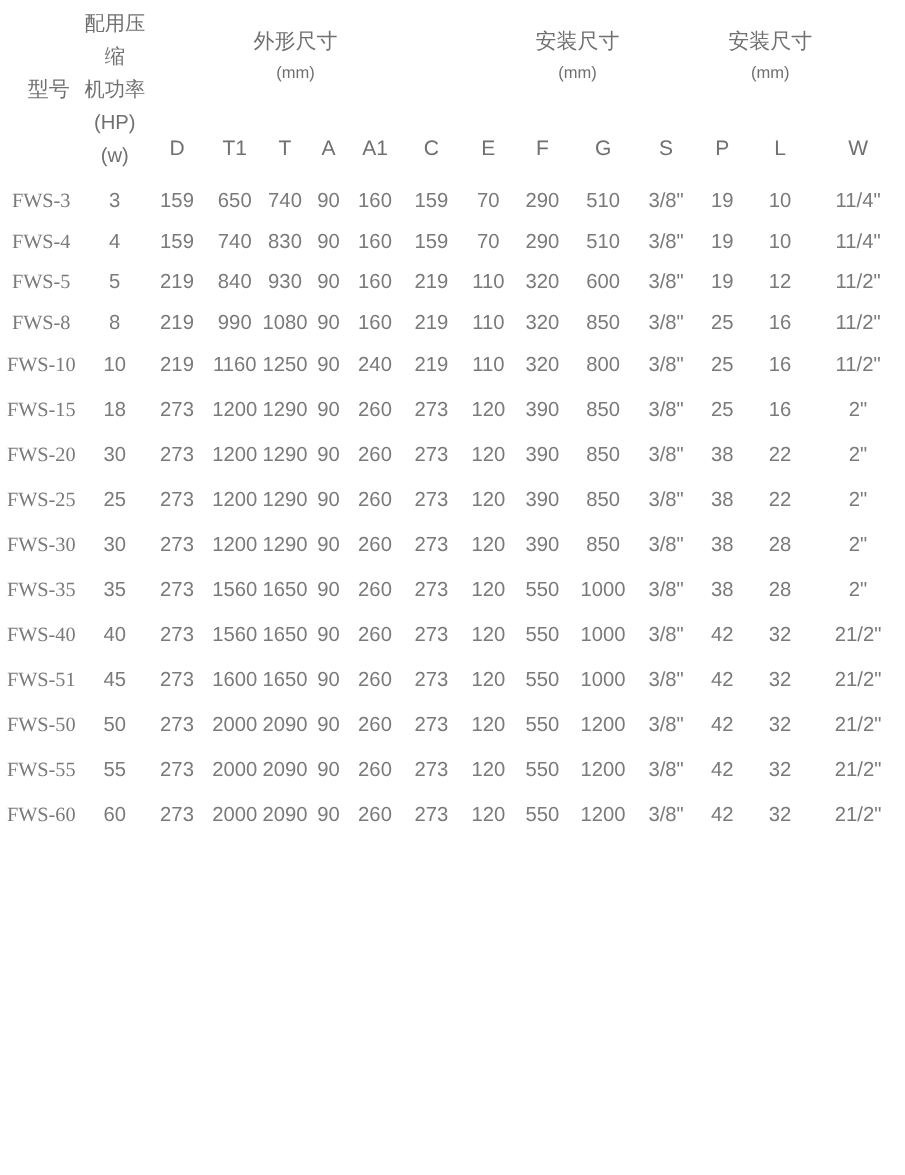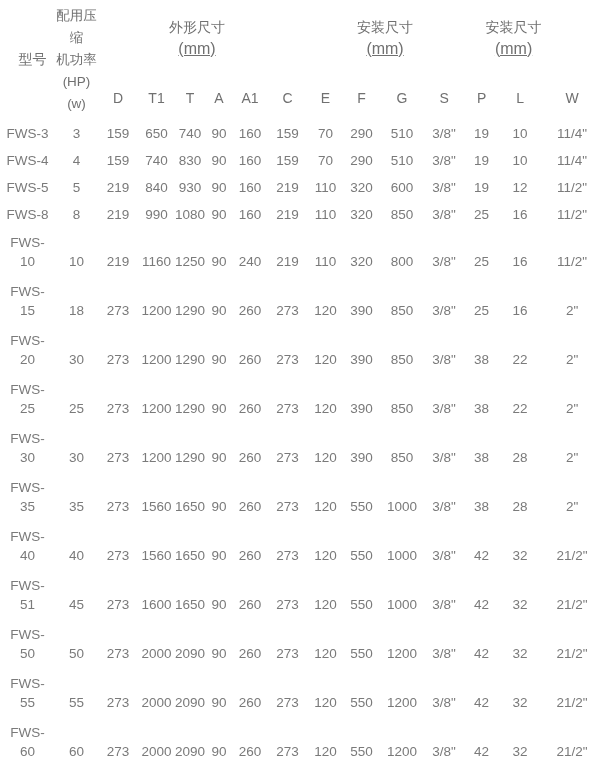--- a/index.html
+++ b/index.html
@@ -24,39 +24,40 @@
   th,td{
     font-weight:normal;
     text-align:center;
     padding:0;
     color:var(--text-color);
   }
   thead th{color:var(--header-color);}
   tr.group-row th{height:75px;vertical-align:middle;}
   th.span-head{line-height:22px;text-align:center;}
   th.span-head .group-title{font-size:14px;}
-  th.span-head .group-unit{font-size:16px;text-decoration:underline;}
+  th.span-head .group-unit{font-size:11px;}
   th.head-install{padding-left:38px;}
   th.head-outline{padding-right:12px;}
   th.power-head{vertical-align:middle;line-height:22px;font-size:13.5px;}
   th.power-head div{white-space:nowrap;}
   th.model-head{vertical-align:middle;font-size:14px;padding-left:10px;}
   tr.letter-row th{height:45px;vertical-align:middle;font-size:14px;}
   tbody td{
     font-size:13.5px;
     line-height:19px;
     vertical-align:bottom;
   }
   
   tbody tr:nth-child(-n+4) td{padding:4px 0;}
   tbody tr:nth-child(n+5) td{padding:5px 0 6px;}
   td.model-cell .model{
     display:inline-block;
     max-width:46px;
     line-height:19px;
+    font-family:Liberation Serif, serif;
   }
 </style>
 </head>
 <body>
 
 <div class="page">
   <table>
     <colgroup>
       <col style="width:55px">
         <col style="width:43px">

